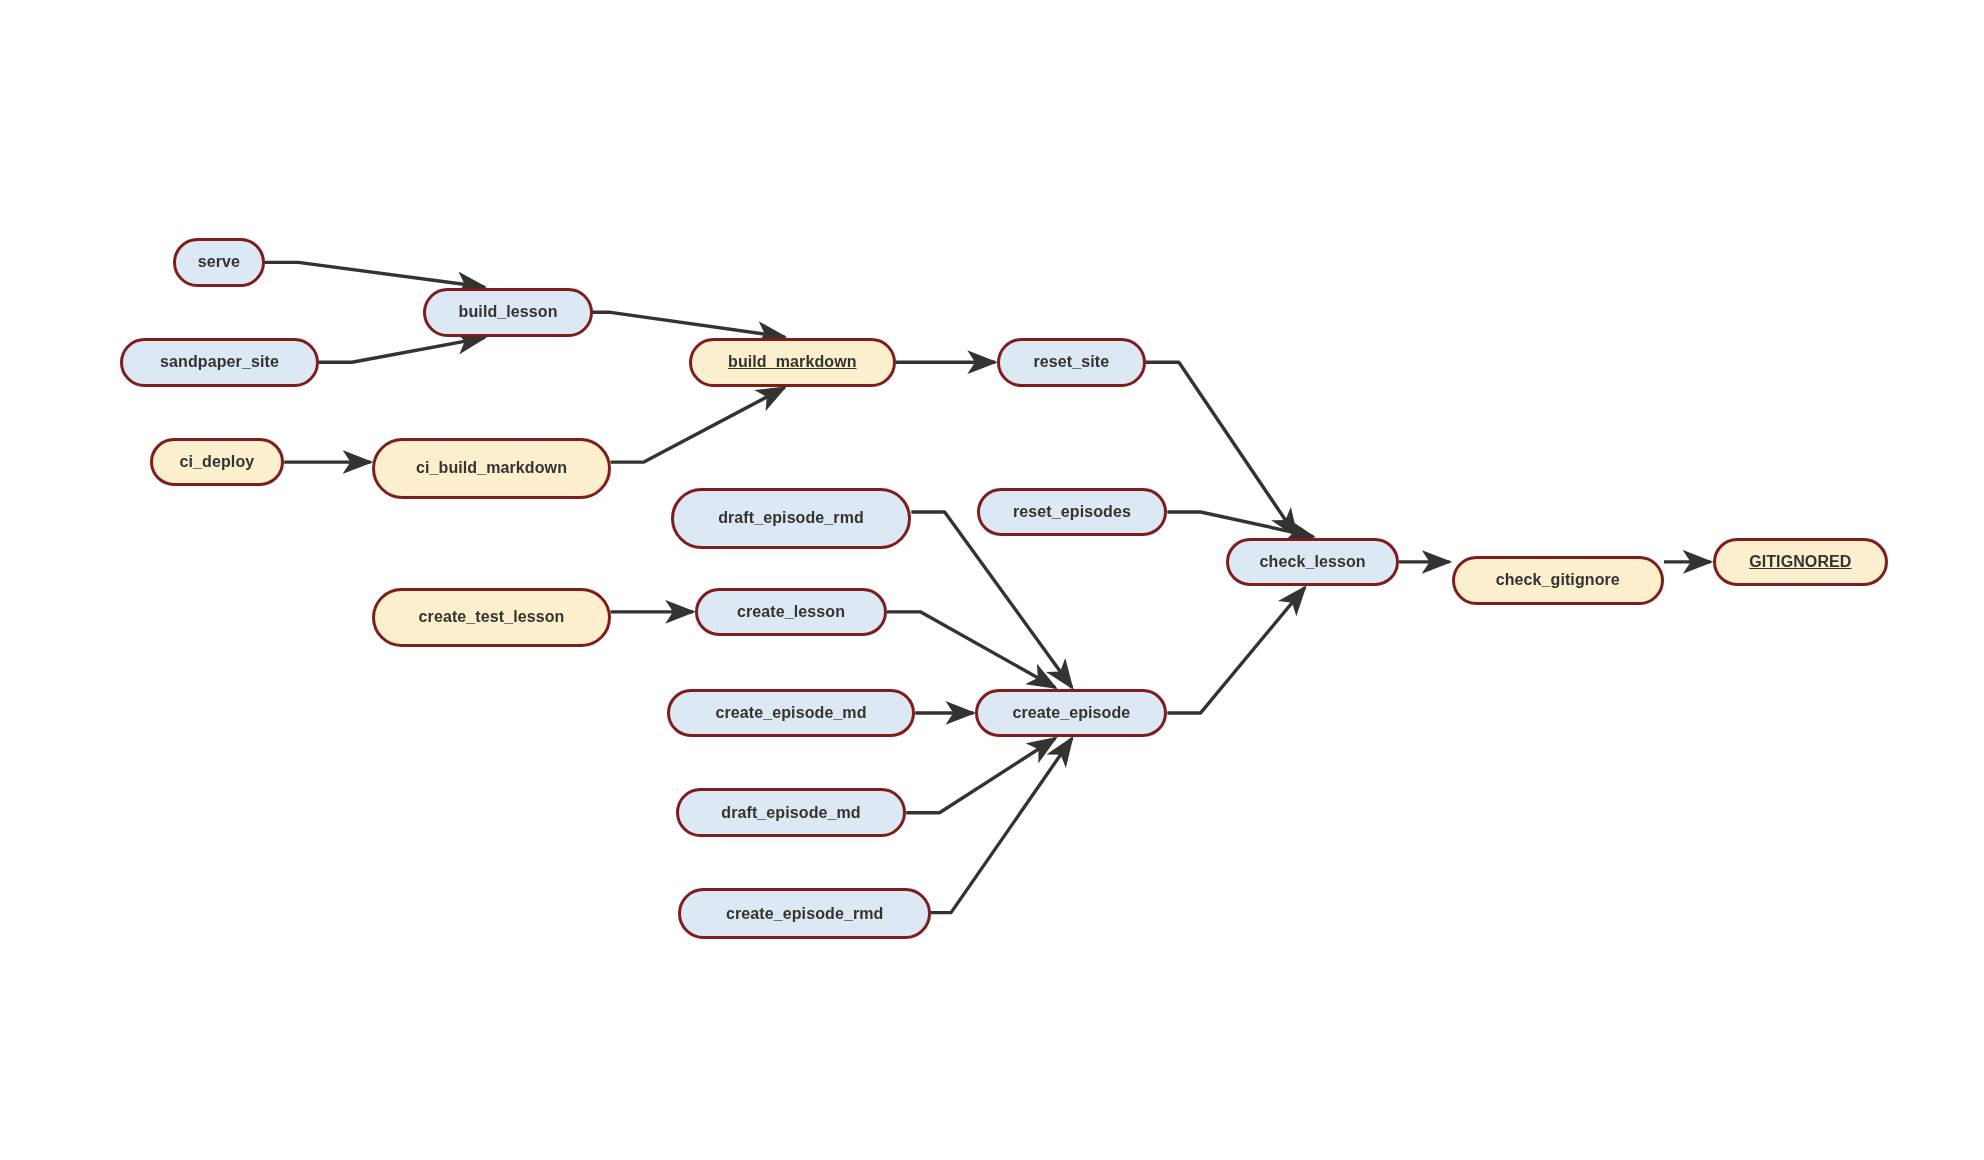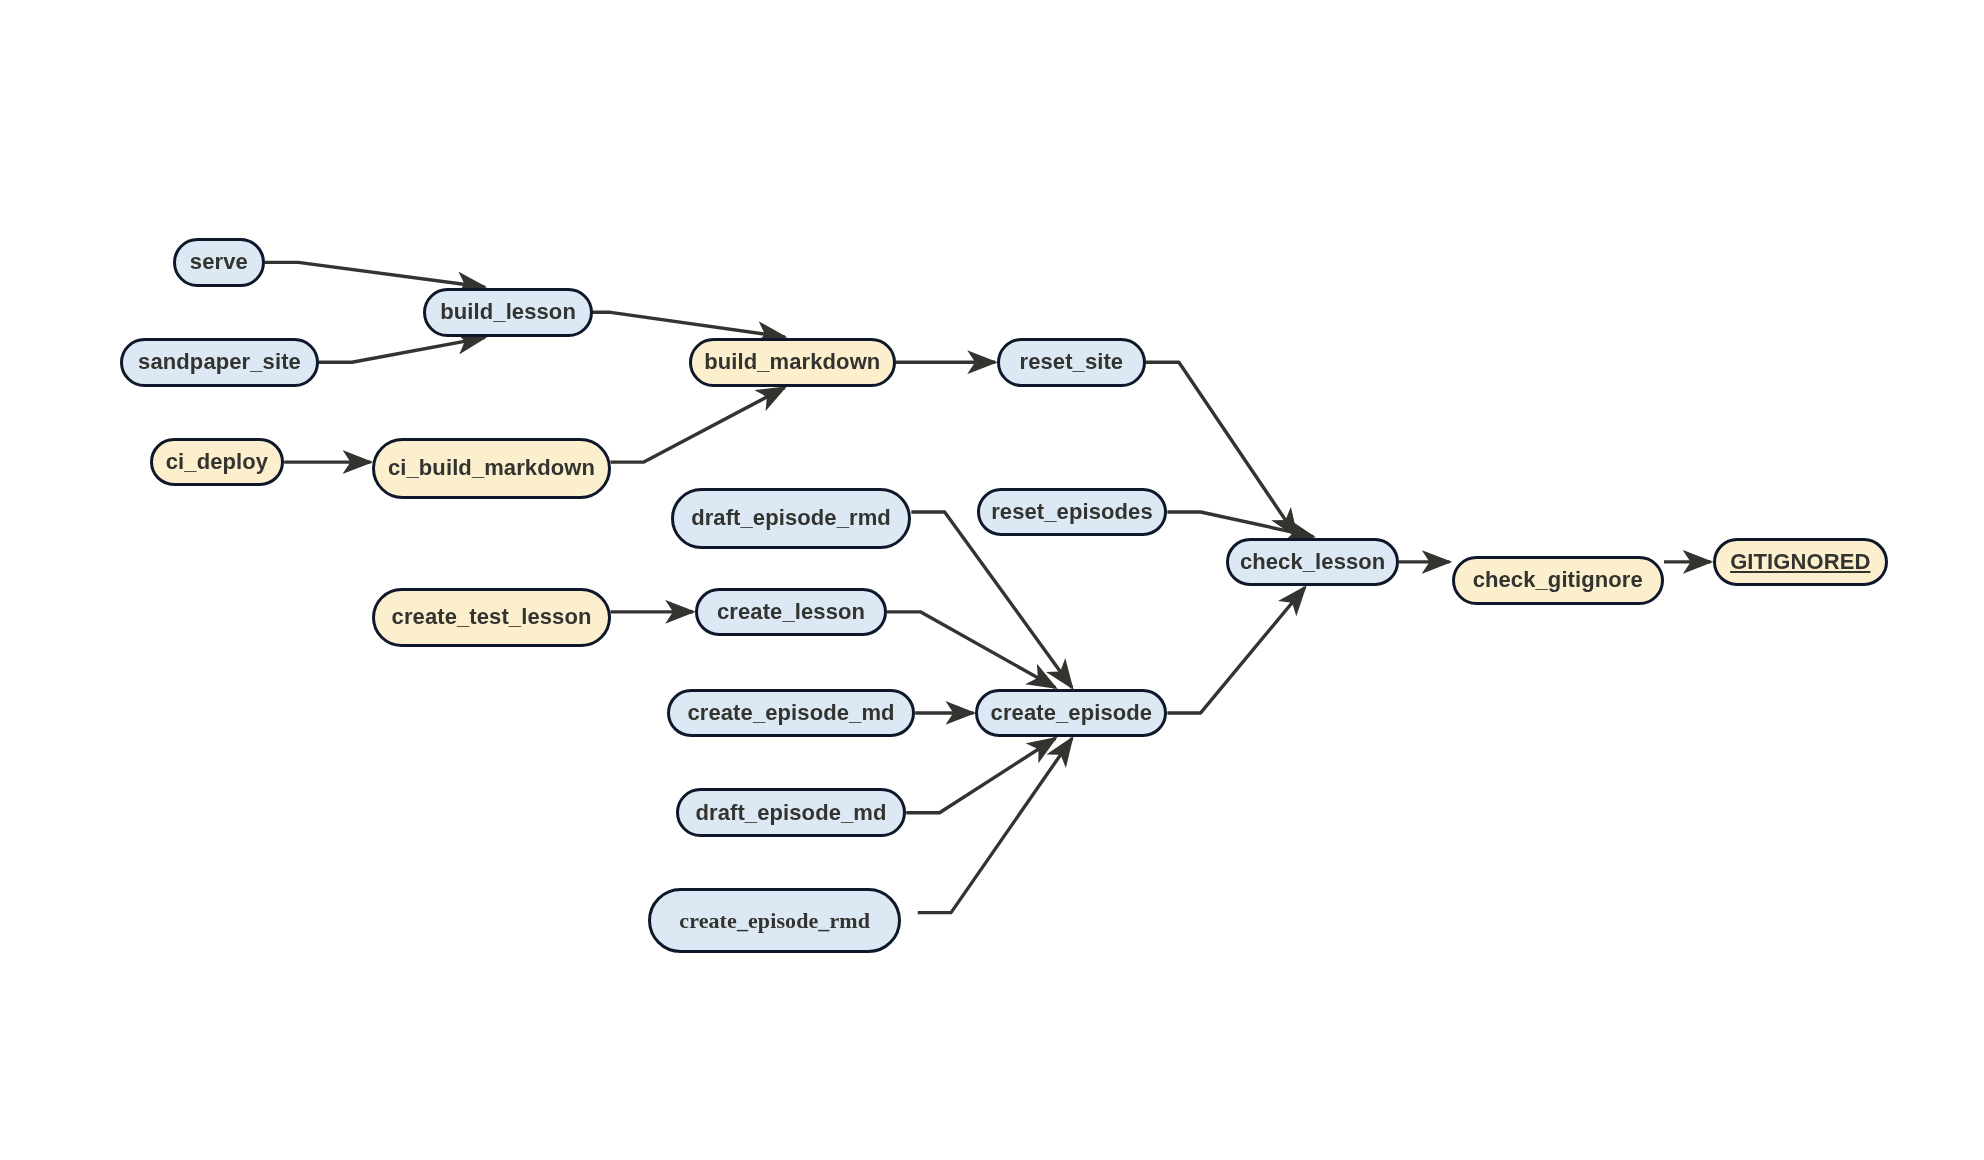--- a/index.html
+++ b/index.html
@@ -26,24 +26,24 @@
     top: 0;
     width: 1984px;
     height: 1160px;
   }
   .node {
     position: absolute;
     box-sizing: border-box;
     display: flex;
     align-items: center;
     justify-content: center;
-    border: 3px solid #0f172a;
+    border: 3px solid #7f1d1d;
     border-radius: 999px;
     font-family: "Liberation Sans", sans-serif;
-    font-size: 22px;
+    font-size: 16px;
     font-weight: bold;
     color: #333330;
     white-space: nowrap;
     letter-spacing: 0.1px;
     z-index: 2;
   }
   .node.blue  { background: #dce9f5; }
   .node.cream { background: #fcefcd; }
   .node-label {
     pointer-events: none;
@@ -82,21 +82,21 @@
   <div id="node-layer">
       <div class="node blue" style="left: 172.8px; top: 238.08px; width: 92.16px; height: 48.64px;">
         <span class="node-label">serve</span>
       </div>
       <div class="node blue" style="left: 120.32px; top: 337.92px; width: 198.4px; height: 48.64px;">
         <span class="node-label">sandpaper_site</span>
       </div>
       <div class="node blue" style="left: 423px; top: 288px; width: 170.24px; height: 48.64px;">
         <span class="node-label">build_lesson</span>
       </div>
-      <div class="node cream" style="left: 688.64px; top: 337.92px; width: 207.36px; height: 48.64px;">
+      <div class="node cream" style="left: 688.64px; top: 337.92px; width: 207.36px; height: 48.64px; text-decoration: underline;">
         <span class="node-label">build_markdown</span>
       </div>
       <div class="node cream" style="left: 149.76px; top: 437.76px; width: 134.4px; height: 48.64px;">
         <span class="node-label">ci_deploy</span>
       </div>
       <div class="node cream" style="left: 372.48px; top: 437.76px; width: 238.08px; height: 61px;">
         <span class="node-label">ci_build_markdown</span>
       </div>
       <div class="node blue" style="left: 997.12px; top: 337.92px; width: 148.48px; height: 48.64px;">
         <span class="node-label">reset_site</span>
@@ -124,17 +124,17 @@
       </div>
       <div class="node blue" style="left: 666.88px; top: 688.64px; width: 248.32px; height: 48.64px;">
         <span class="node-label">create_episode_md</span>
       </div>
       <div class="node blue" style="left: 975.36px; top: 688.64px; width: 192px; height: 48.64px;">
         <span class="node-label">create_episode</span>
       </div>
       <div class="node blue" style="left: 675.84px; top: 788.48px; width: 230.4px; height: 48.64px;">
         <span class="node-label">draft_episode_md</span>
       </div>
-      <div class="node blue" style="left: 648px; top: 888.32px; width: 253.44px; height: 65px; font-family: Liberation Serif, serif;">
+      <div class="node blue" style="left: 678px; top: 888.32px; width: 253.44px; height: 51px;">
         <span class="node-label">create_episode_rmd</span>
       </div>
     </div>
 </div>
 
 </body></html>

